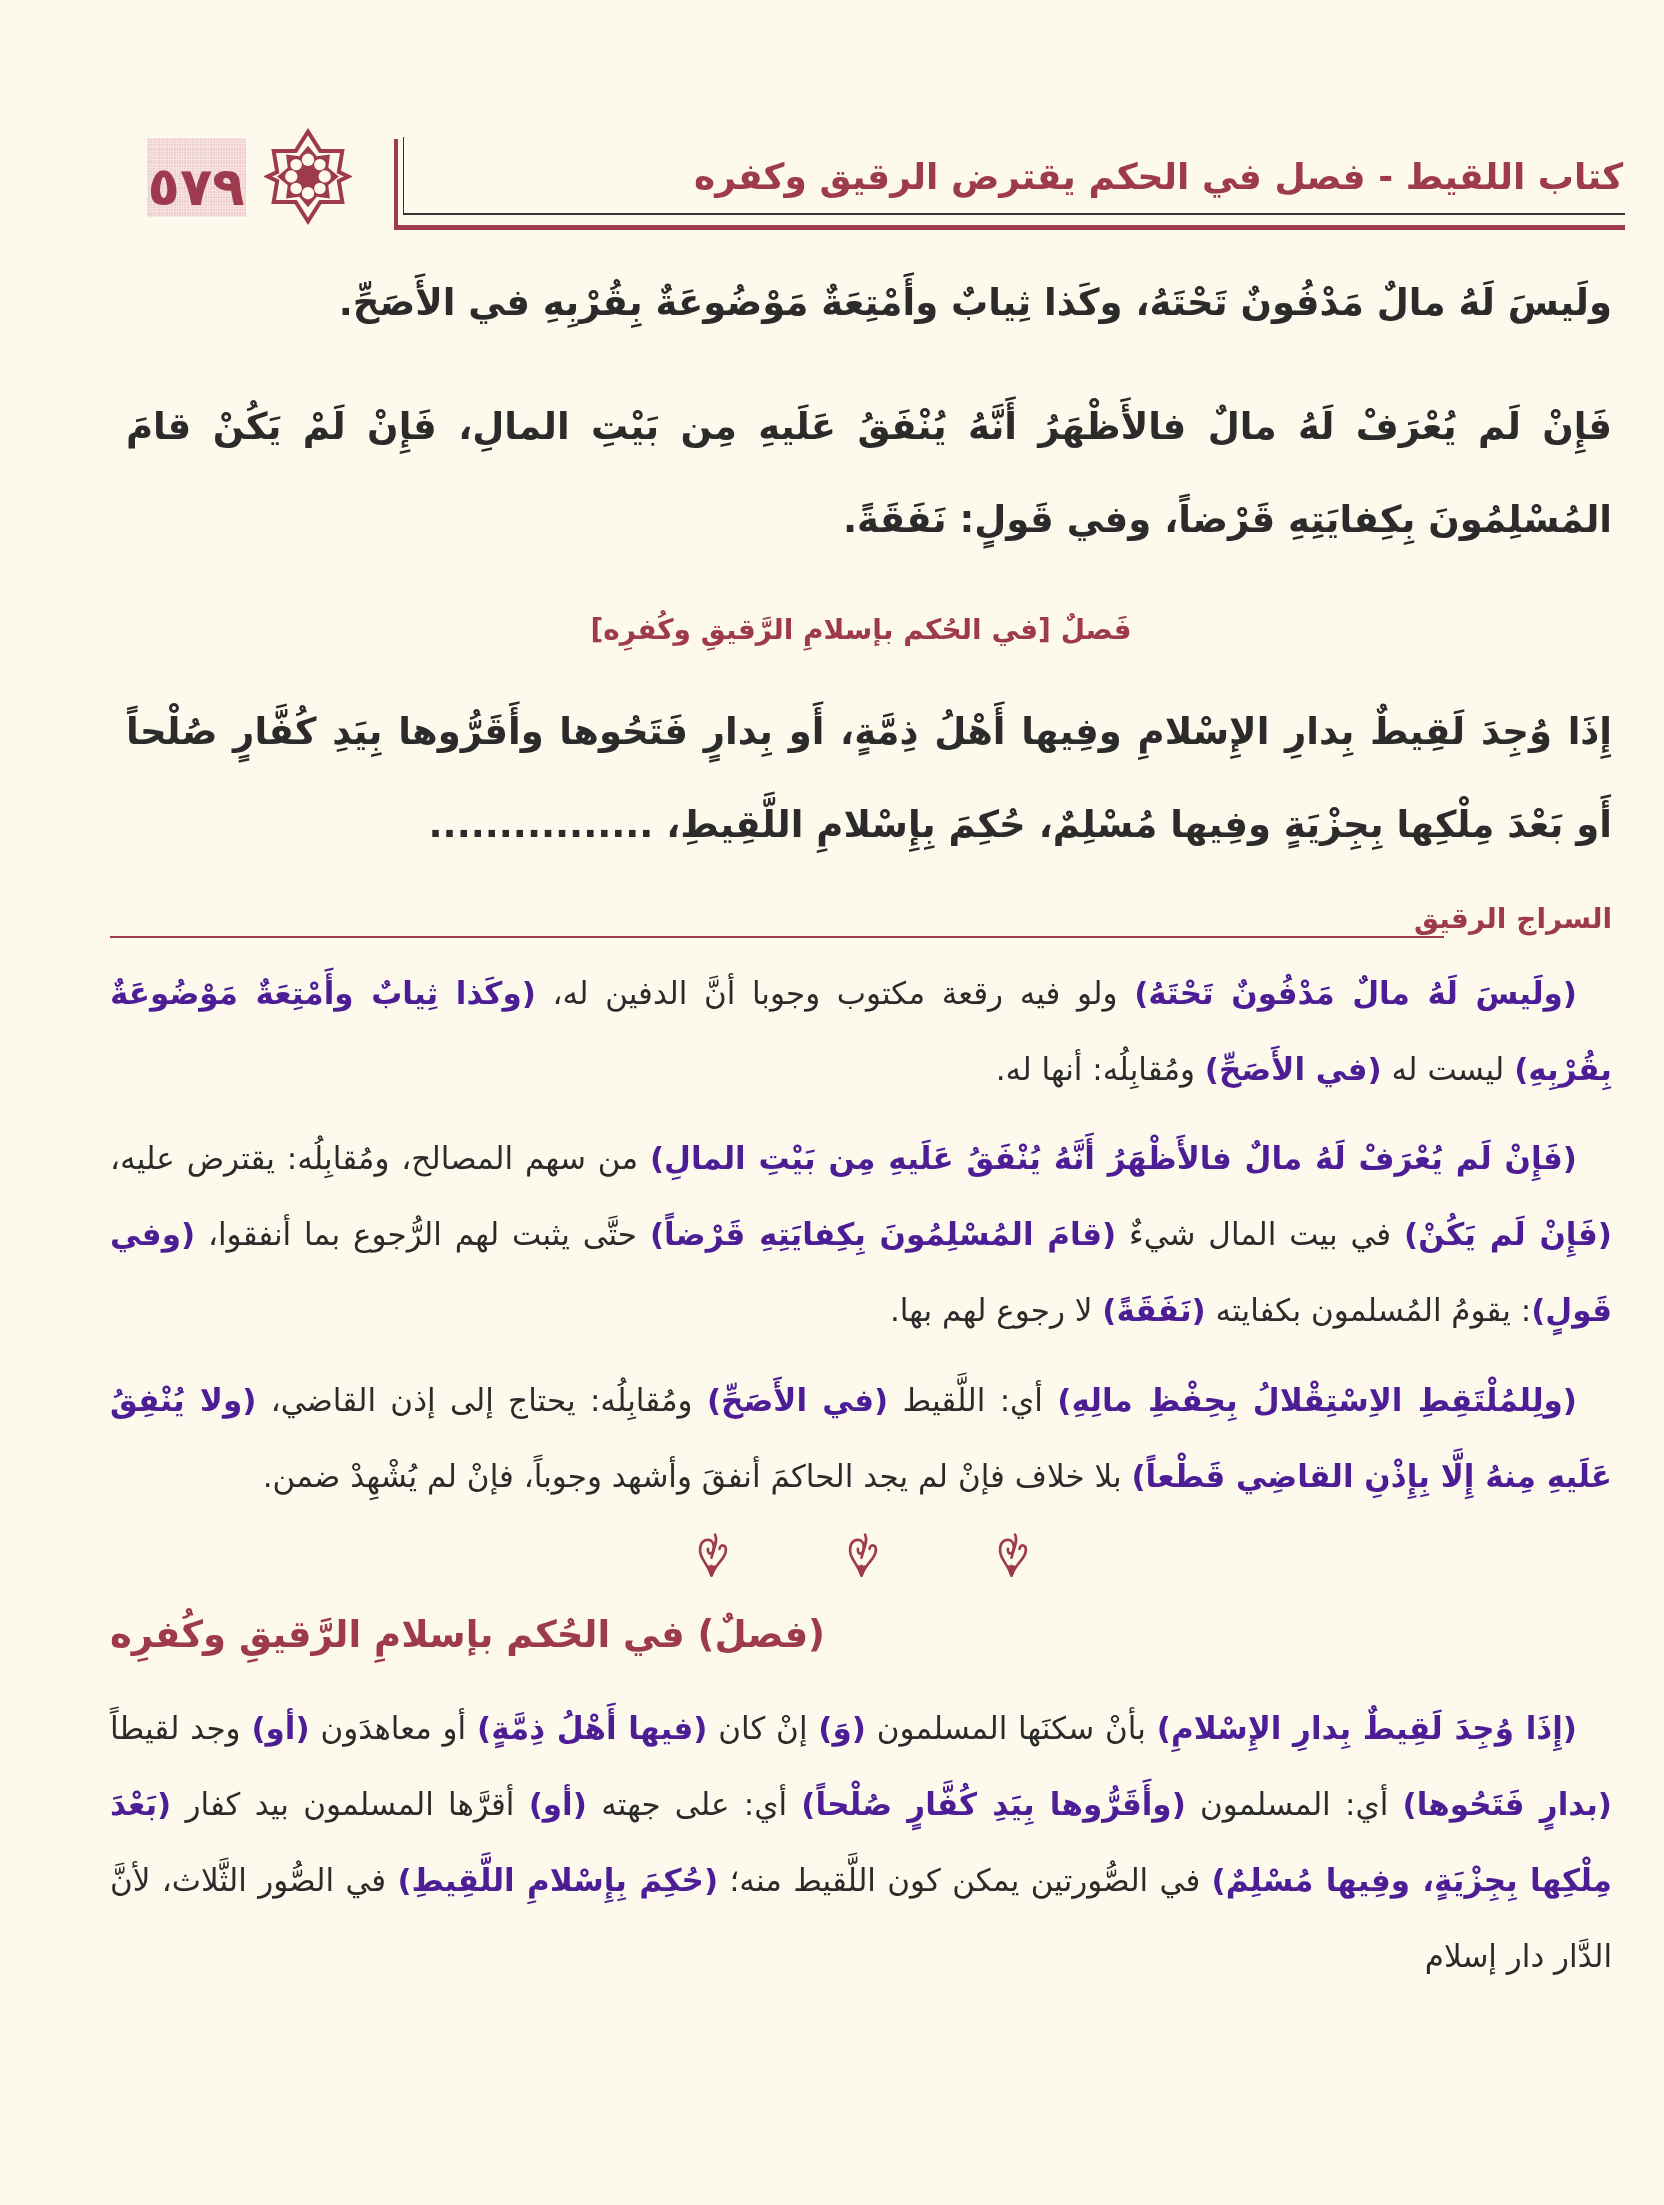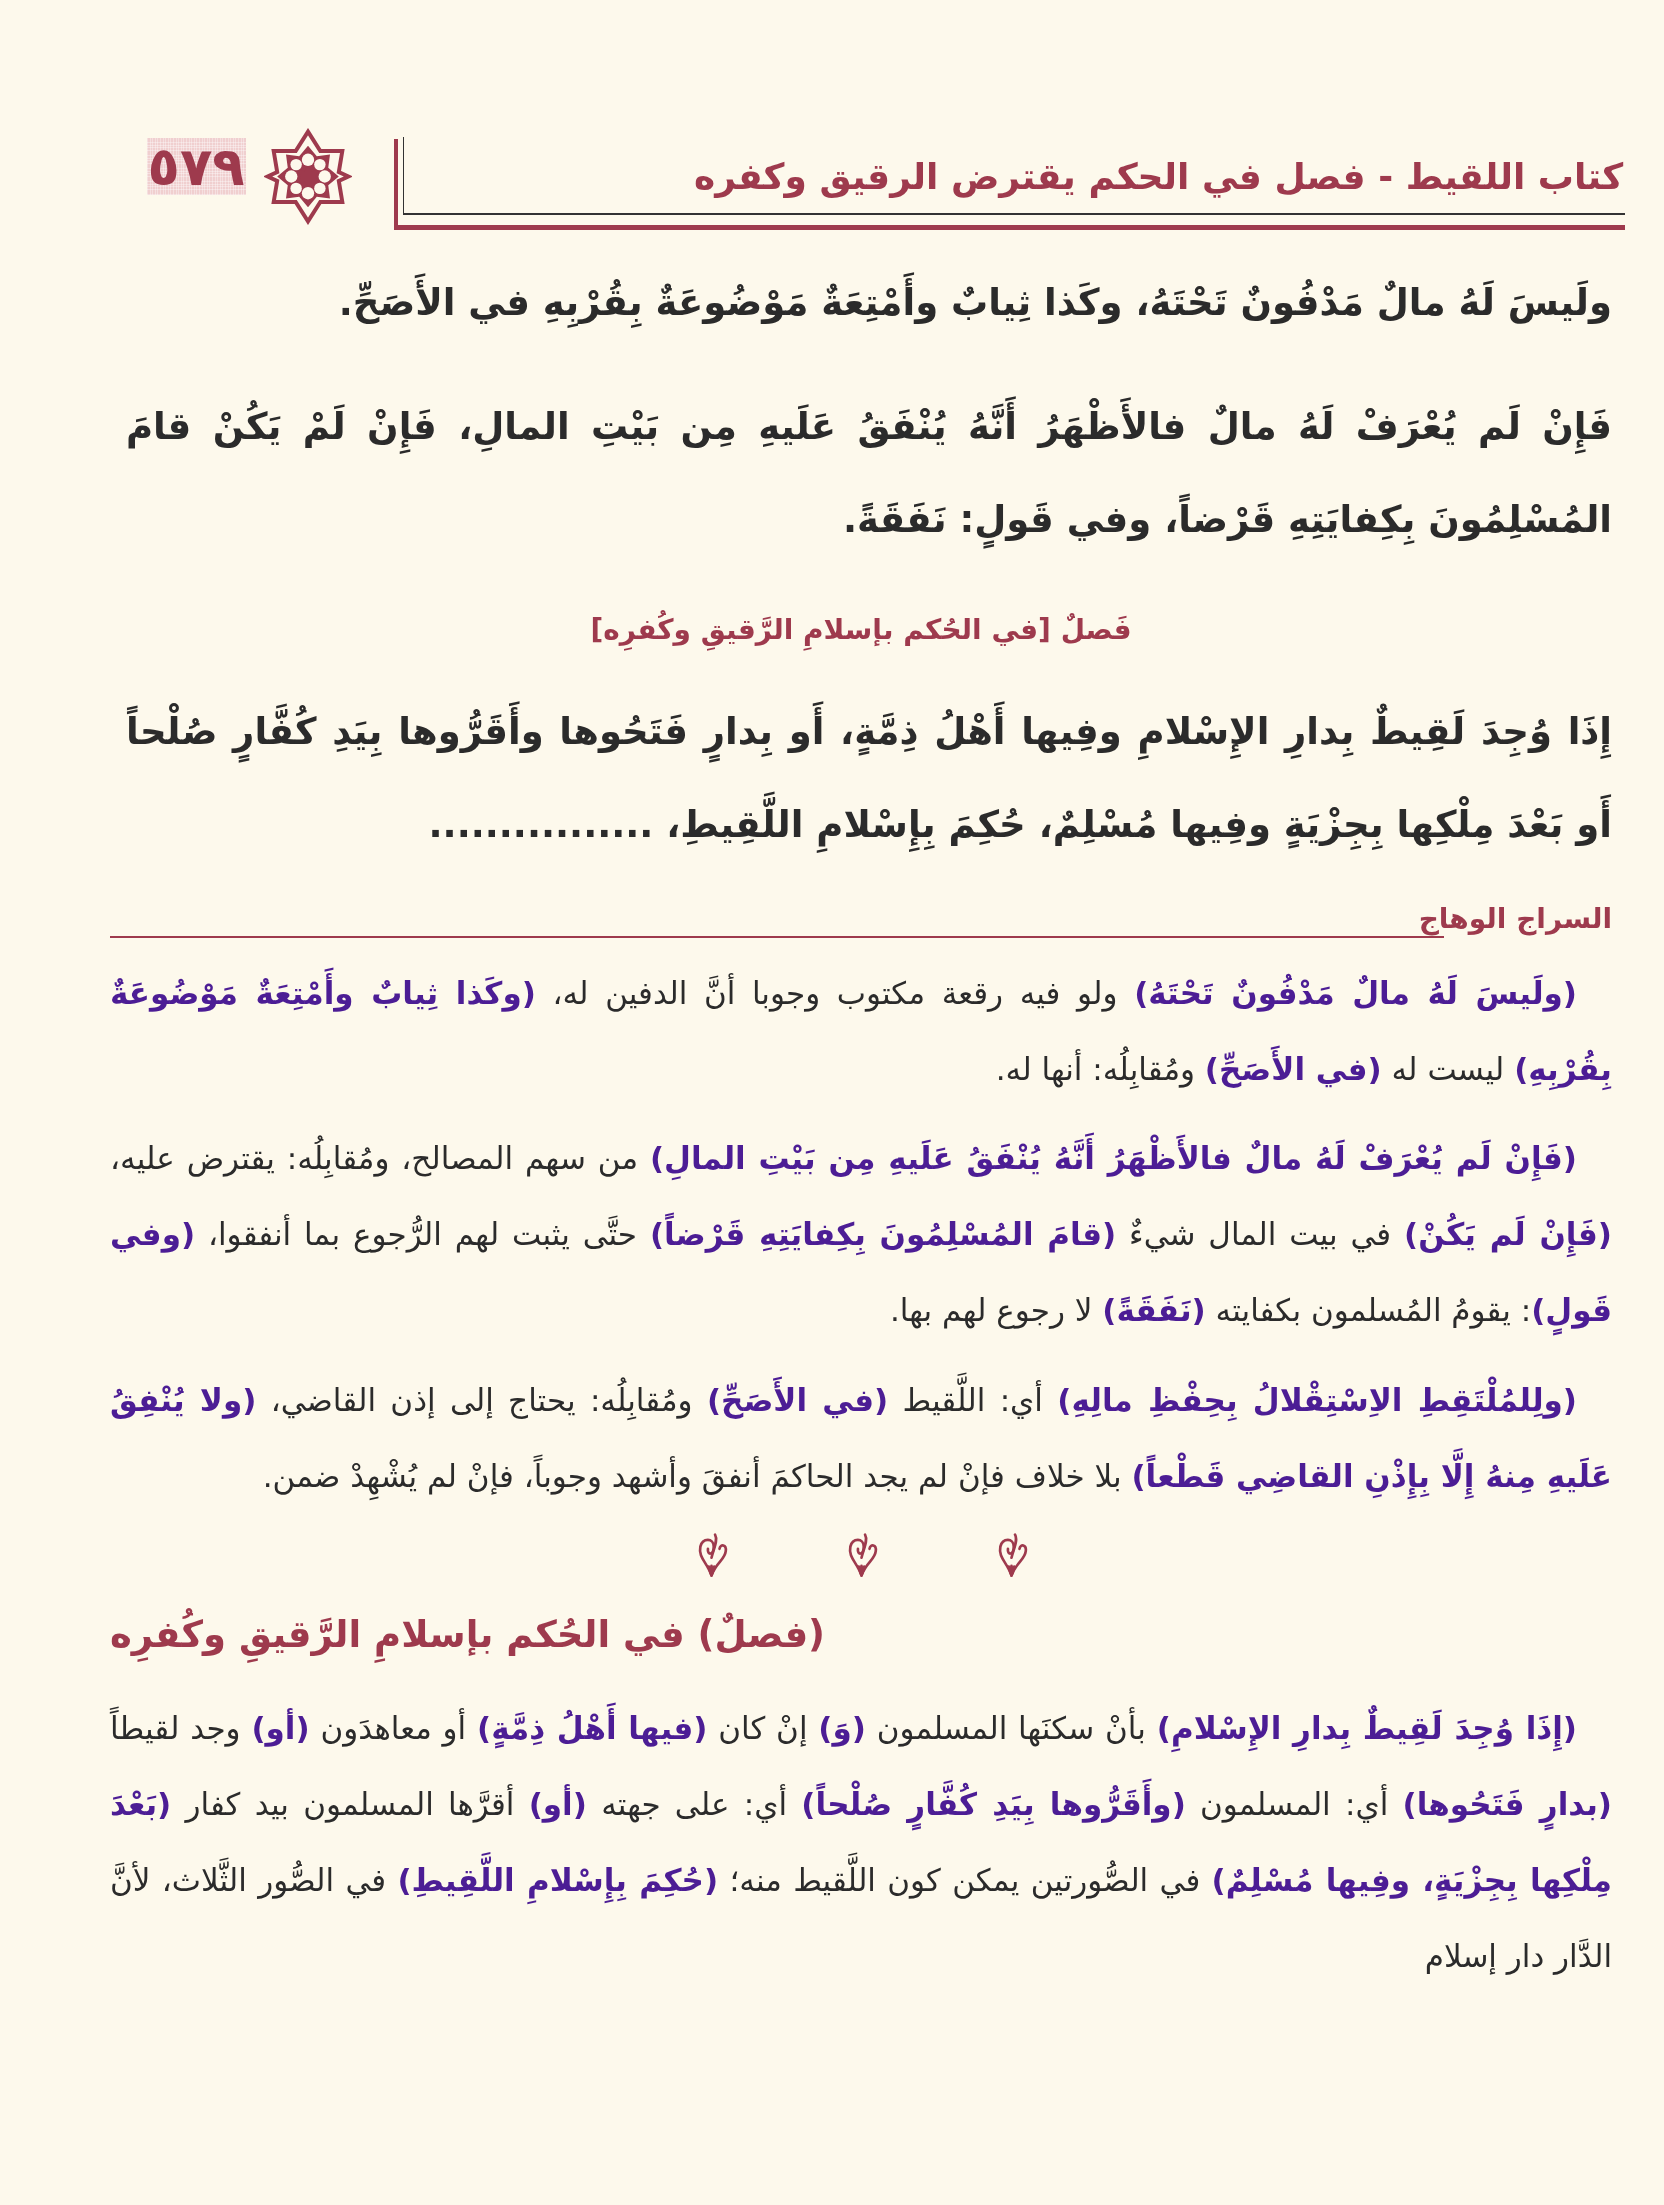--- a/index.html
+++ b/index.html
@@ -23,25 +23,25 @@
       left: 132px;
       top: 119px;
       width: 1500px;
       height: 88px;
     }
     .page-number-box {
       position: absolute;
       left: 14.6px;
       top: 18.5px;
       width: 99px;
-      height: 57px;
+      height: 79px;
       background: #f0cfcf;
       background-image: repeating-linear-gradient(0deg, rgba(255,255,255,0.35) 0 0.9px, transparent 0.9px 2.6px),
                         repeating-linear-gradient(90deg, rgba(255,255,255,0.35) 0 0.9px, transparent 0.9px 2.6px);
-      display: flex; align-items: center; justify-content: center;
+      display: flex; align-items: flex-end; justify-content: center;
     }
     .page-number {
       font-family: "DejaVu Sans", sans-serif;
       font-weight: bold;
       font-size: 53px;
       color: #9e3a4d;
       direction: rtl;
     }
     .star-ornament {
       position: absolute;
@@ -190,21 +190,21 @@
       <p class="first">ولَيسَ لَهُ مالٌ مَدْفُونٌ تَحْتَهُ، وكَذا ثِيابٌ وأَمْتِعَةٌ مَوْضُوعَةٌ بِقُرْبِهِ في الأَصَحِّ.</p>
       <p>فَإِنْ لَم يُعْرَفْ لَهُ مالٌ فالأَظْهَرُ أَنَّهُ يُنْفَقُ عَلَيهِ مِن بَيْتِ المالِ، فَإِنْ لَمْ يَكُنْ قامَ المُسْلِمُونَ بِكِفايَتِهِ قَرْضاً، وفي قَولٍ: نَفَقَةً.</p>
       <div class="section-heading">فَصلٌ [في الحُكم بإسلامِ الرَّقيقِ وكُفرِه]</div>
       <p>
         <span>إِذَا وُجِدَ لَقِيطٌ بِدارِ الإِسْلامِ وفِيها أَهْلُ ذِمَّةٍ، أَو بِدارٍ فَتَحُوها وأَقَرُّوها بِيَدِ كُفَّارٍ صُلْحاً أَو بَعْدَ مِلْكِها بِجِزْيَةٍ وفِيها مُسْلِمٌ، حُكِمَ بِإِسْلامِ اللَّقِيطِ،</span>
         <span class="dots">................</span>
       </p>
     </div>
 
     <div class="commentary-divider">
-      <span class="label">السراج الوهاج</span>
+      <span class="label">السراج الرقيق</span>
       <div class="line"></div>
     </div>
 
     <div class="sharh" id="sharh-1">
         <p><span class="red">(ولَيسَ لَهُ مالٌ مَدْفُونٌ تَحْتَهُ)</span><span> ولو فيه رقعة مكتوب وجوبا أنَّ الدفين له، </span><span class="red">(وكَذا ثِيابٌ وأَمْتِعَةٌ مَوْضُوعَةٌ بِقُرْبِهِ)</span><span> ليست له </span><span class="red">(في الأَصَحِّ)</span><span> ومُقابِلُه: أنها له.</span></p>
         <p><span class="red">(فَإِنْ لَم يُعْرَفْ لَهُ مالٌ فالأَظْهَرُ أَنَّهُ يُنْفَقُ عَلَيهِ مِن بَيْتِ المالِ)</span><span> من سهم المصالح، ومُقابِلُه: يقترض عليه، </span><span class="red">(فَإِنْ لَم يَكُنْ)</span><span> في بيت المال شيءٌ </span><span class="red">(قامَ المُسْلِمُونَ بِكِفايَتِهِ قَرْضاً)</span><span> حتَّى يثبت لهم الرُّجوع بما أنفقوا، </span><span class="red">(وفي قَولٍ)</span><span>: يقومُ المُسلمون بكفايته </span><span class="red">(نَفَقَةً)</span><span> لا رجوع لهم بها.</span></p>
         <p><span class="red">(ولِلمُلْتَقِطِ الاِسْتِقْلالُ بِحِفْظِ مالِهِ)</span><span> أي: اللَّقيط </span><span class="red">(في الأَصَحِّ)</span><span> ومُقابِلُه: يحتاج إلى إذن القاضي، </span><span class="red">(ولا يُنْفِقُ عَلَيهِ مِنهُ إِلَّا بِإِذْنِ القاضِي قَطْعاً)</span><span> بلا خلاف فإنْ لم يجد الحاكمَ أنفقَ وأشهد وجوباً، فإنْ لم يُشْهِدْ ضمن.</span></p>
       </div>
 
     <div class="ornament-row">

